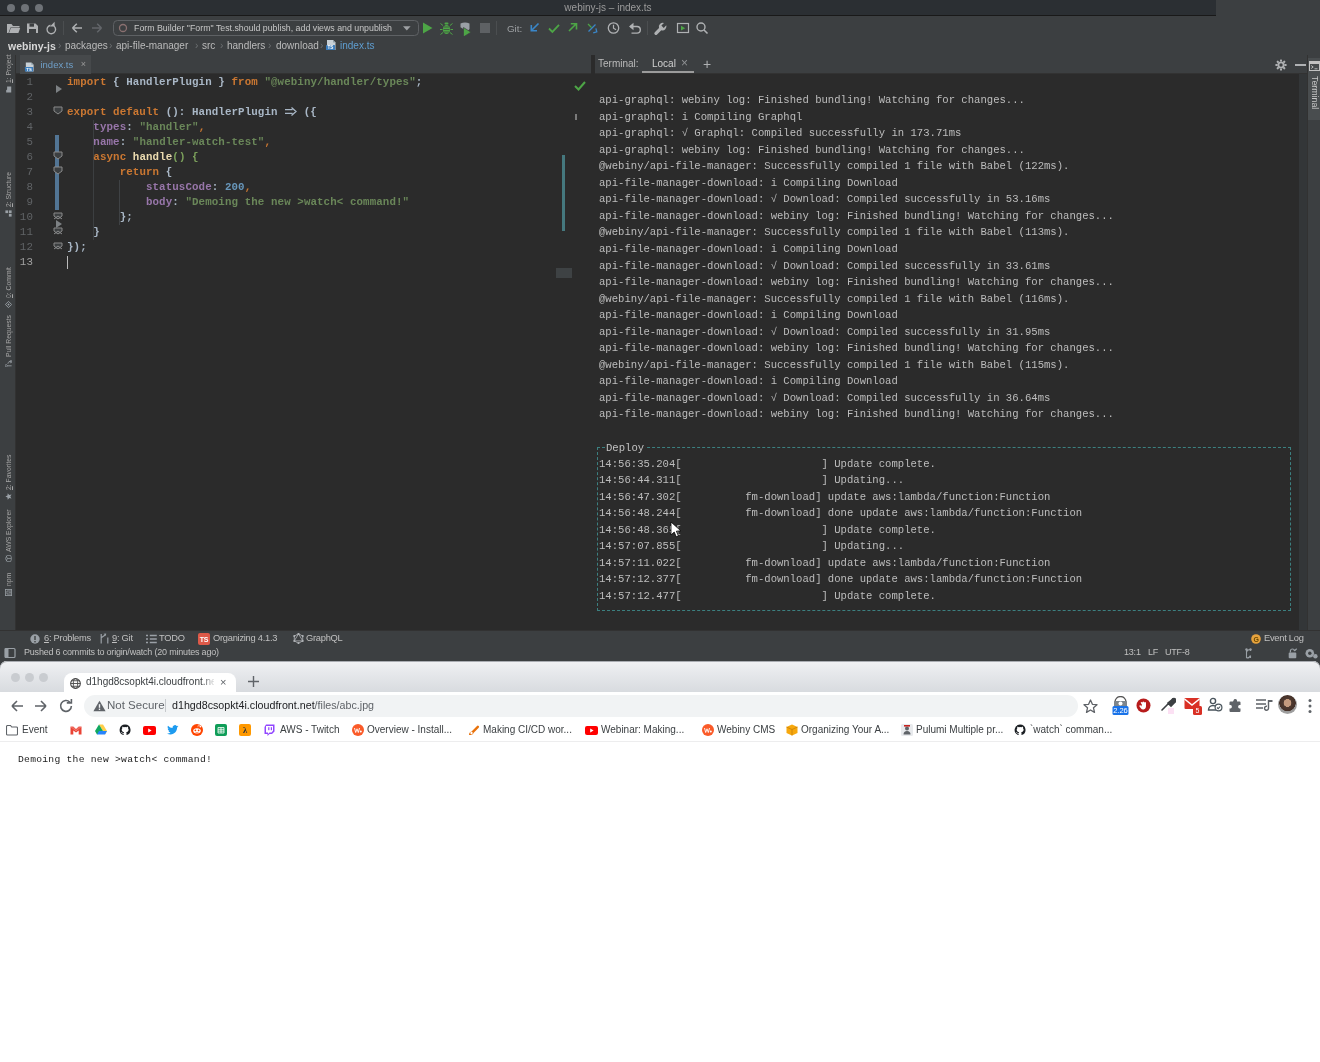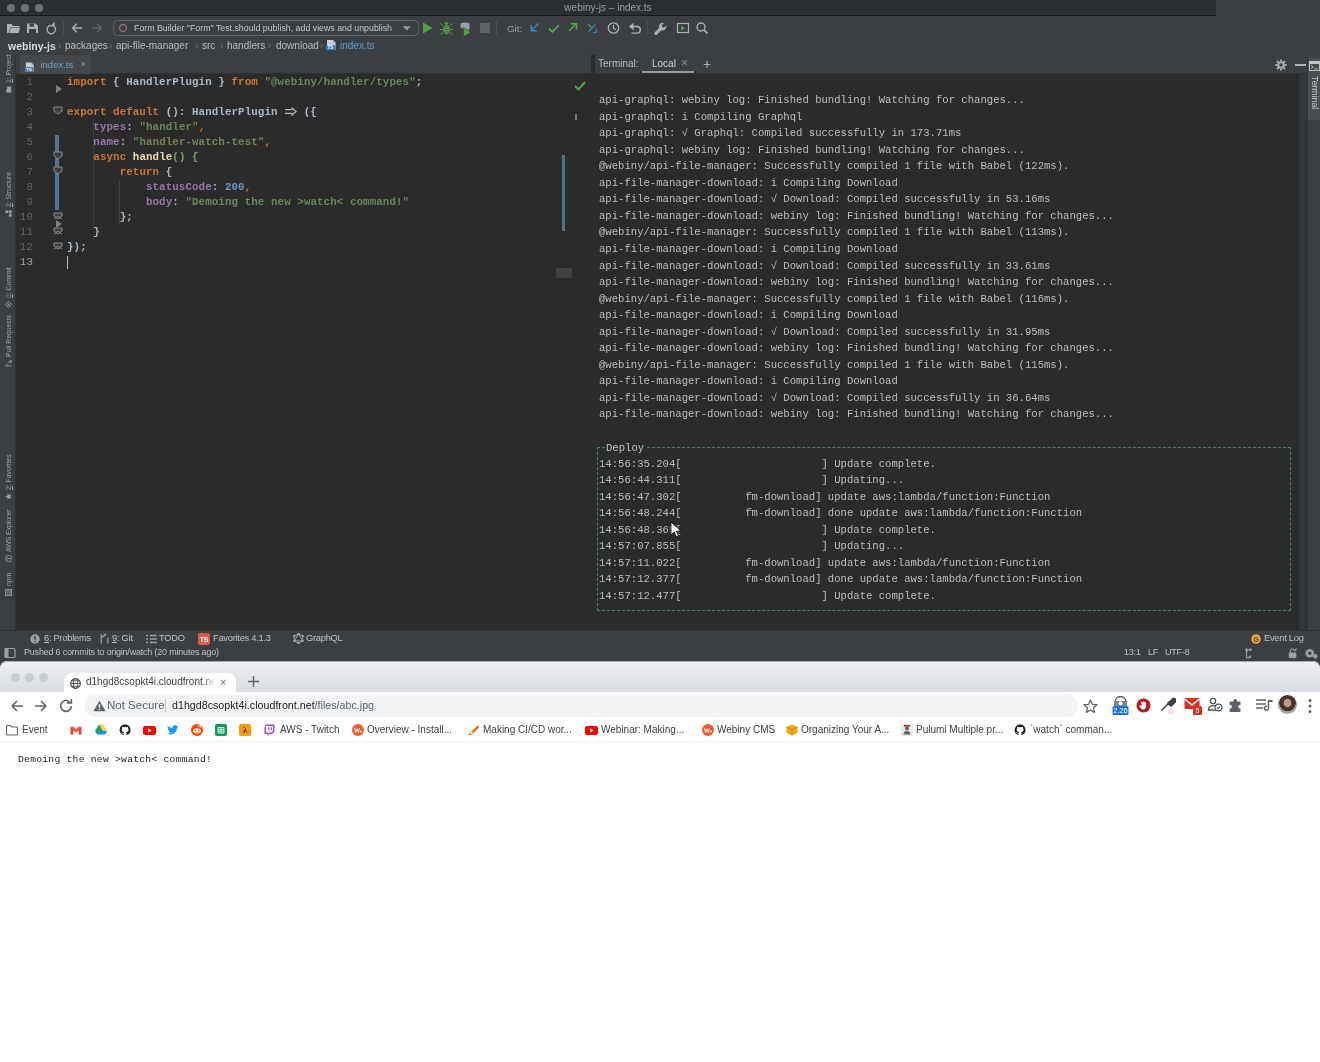--- a/index.html
+++ b/index.html
@@ -335,21 +335,21 @@
       </svg>
     <span class="abs" style="left:112px;top:2px;"><span style="text-decoration:underline;">9</span>: Git</span>
     <svg class="abs" style="left:146px;top:3px;" width="11" height="10" viewBox="0 0 11 10">
         <path d="M0 1.5 h2 M0 5 h2 M0 8.5 h2 M3.8 1.5 h7 M3.8 5 h7 M3.8 8.5 h7" stroke="#9aa0a6" stroke-width="1.5"></path>
       </svg>
     <span class="abs" style="left:159px;top:2px;">TODO</span>
     <svg class="abs" style="left:198px;top:2px;" width="12" height="12" viewBox="0 0 12 12">
         <rect width="12" height="12" rx="2" fill="#de5948"></rect>
         <text x="6" y="9" font-size="7" font-weight="bold" fill="#fff" text-anchor="middle">TS</text>
       </svg>
-    <span class="abs" style="left:213px;top:2px;">Favorites 4.1.3</span>
+    <span class="abs" style="left:213px;top:2px;">Organizing 4.1.3</span>
     <svg class="abs" style="left:293px;top:2px;" width="11" height="11" viewBox="0 0 12 12">
         <path d="M6 0.8 l4.6 2.6 v5.2 L6 11.2 L1.4 8.6 V3.4 z M1.4 8.6 L6 1 l4.6 7.6 z" fill="none" stroke="#b0b3b6" stroke-width="0.9"></path>
         <circle cx="6" cy="1" r="1.1" fill="#b0b3b6"></circle>
         <circle cx="10.6" cy="3.4" r="1.1" fill="#b0b3b6"></circle>
         <circle cx="10.6" cy="8.6" r="1.1" fill="#b0b3b6"></circle>
         <circle cx="6" cy="11" r="1.1" fill="#b0b3b6"></circle>
         <circle cx="1.4" cy="8.6" r="1.1" fill="#b0b3b6"></circle>
         <circle cx="1.4" cy="3.4" r="1.1" fill="#b0b3b6"></circle>
       </svg>
     <span class="abs" style="left:306px;top:2px;">GraphQL</span>

